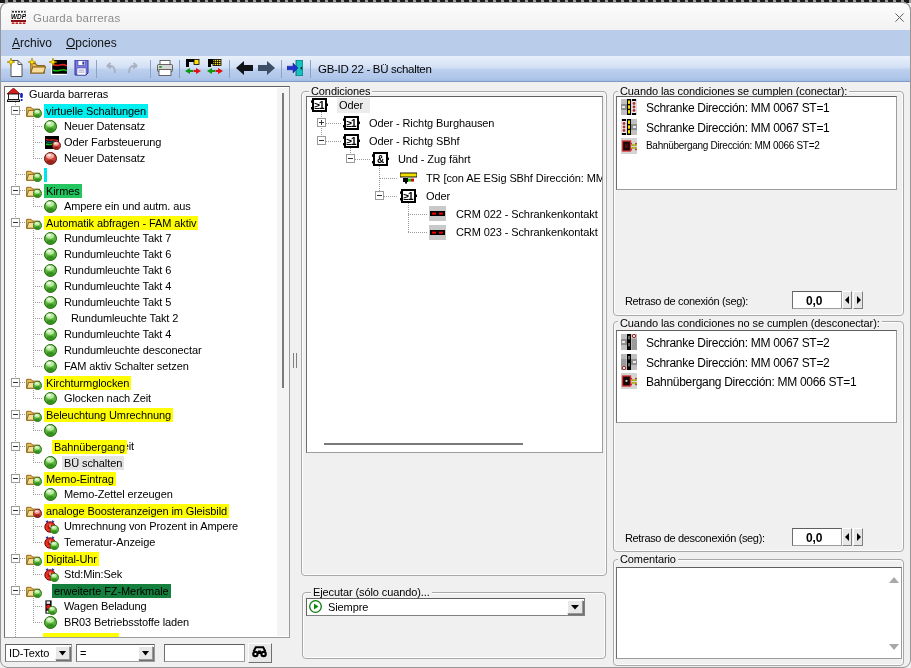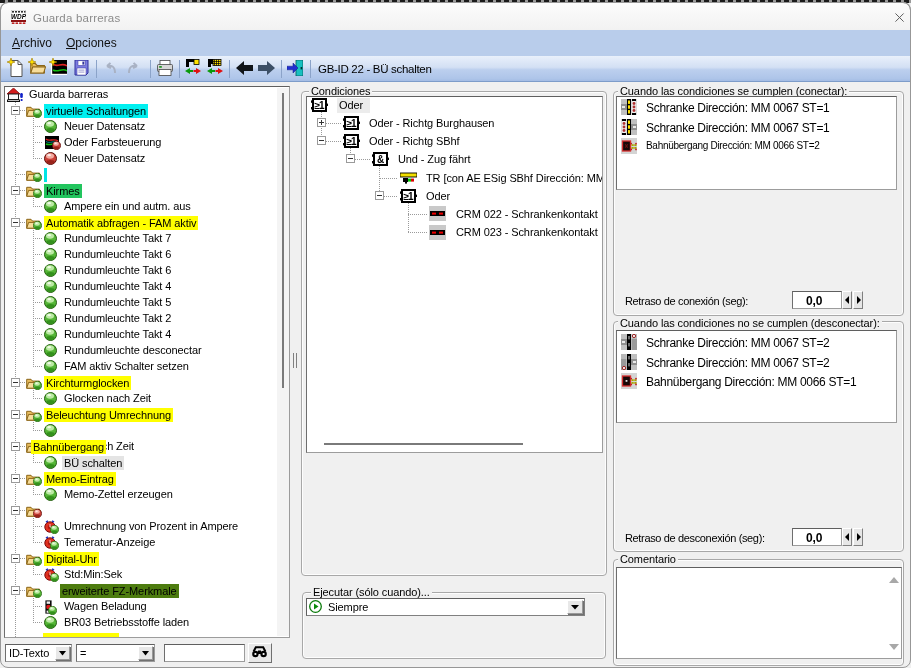--- a/index.html
+++ b/index.html
@@ -312,21 +312,21 @@
         <ellipse cx="5.2" cy="3.2" rx="1.8" ry="1.1" fill="#eefce4"></ellipse>
         <ellipse cx="6.5" cy="10" rx="4.2" ry="1.9" fill="#33901c"></ellipse>
       </svg>
 <div class="txt" style="left:64px;top:296px">Rundumleuchte Takt 5</div>
 <svg class="icon" style="left:44px;top:312.0px" width="13" height="13" viewBox="0 0 13 13">
         <circle cx="6.5" cy="6.5" r="6" fill="#55b637" stroke="#265e12" stroke-width="1"></circle>
         <ellipse cx="6" cy="4" rx="4" ry="2.8" fill="#c2ecaa" opacity="0.95"></ellipse>
         <ellipse cx="5.2" cy="3.2" rx="1.8" ry="1.1" fill="#eefce4"></ellipse>
         <ellipse cx="6.5" cy="10" rx="4.2" ry="1.9" fill="#33901c"></ellipse>
       </svg>
-<div class="txt" style="left:64px;top:312px">Rundumleuchte Takt 2</div>
+<div class="txt" style="left:71px;top:312px">Rundumleuchte Takt 2</div>
 <svg class="icon" style="left:44px;top:328.0px" width="13" height="13" viewBox="0 0 13 13">
         <circle cx="6.5" cy="6.5" r="6" fill="#55b637" stroke="#265e12" stroke-width="1"></circle>
         <ellipse cx="6" cy="4" rx="4" ry="2.8" fill="#c2ecaa" opacity="0.95"></ellipse>
         <ellipse cx="5.2" cy="3.2" rx="1.8" ry="1.1" fill="#eefce4"></ellipse>
         <ellipse cx="6.5" cy="10" rx="4.2" ry="1.9" fill="#33901c"></ellipse>
       </svg>
 <div class="txt" style="left:64px;top:328px">Rundumleuchte Takt 4</div>
 <svg class="icon" style="left:44px;top:344.0px" width="13" height="13" viewBox="0 0 13 13">
         <circle cx="6.5" cy="6.5" r="6" fill="#55b637" stroke="#265e12" stroke-width="1"></circle>
         <ellipse cx="6" cy="4" rx="4" ry="2.8" fill="#c2ecaa" opacity="0.95"></ellipse>
@@ -392,21 +392,21 @@
 <svg class="icon" style="left:26px;top:440.5px" width="15" height="12" viewBox="0 0 15 12">
         <path d="M0.7 2.3 h4.3 l1.6 1.8 h6.9 v7.1 h-12.8 z" fill="#e9bd5f" stroke="#8a6518"></path>
         <path d="M2.6 5.4 h12 l-1.9 5.8 h-12 z" fill="#f7dd9b" stroke="#8a6518"></path>
       </svg>
       <svg class="icon" style="left:33px;top:444.5px" width="9" height="9" viewBox="0 0 13 13">
         <circle cx="6.5" cy="6.5" r="6" fill="#55b637" stroke="#265e12" stroke-width="1"></circle>
         <ellipse cx="6" cy="4" rx="4" ry="2.8" fill="#c2ecaa" opacity="0.95"></ellipse>
         <ellipse cx="5.2" cy="3.2" rx="1.8" ry="1.1" fill="#eefce4"></ellipse>
         <ellipse cx="6.5" cy="10" rx="4.2" ry="1.9" fill="#33901c"></ellipse>
       </svg>
-<div class="hl" style="left:31px;top:440px;background:#ffff00">Bahnübergang</div>
+<div class="hl" style="left:52px;top:440px;background:#ffff00">Bahnübergang</div>
 <svg class="icon" style="left:44px;top:456.0px" width="13" height="13" viewBox="0 0 13 13">
         <circle cx="6.5" cy="6.5" r="6" fill="#55b637" stroke="#265e12" stroke-width="1"></circle>
         <ellipse cx="6" cy="4" rx="4" ry="2.8" fill="#c2ecaa" opacity="0.95"></ellipse>
         <ellipse cx="5.2" cy="3.2" rx="1.8" ry="1.1" fill="#eefce4"></ellipse>
         <ellipse cx="6.5" cy="10" rx="4.2" ry="1.9" fill="#33901c"></ellipse>
       </svg>
 <div class="hl" style="left:62px;top:456px;background:#e4e4e4">BÜ schalten</div>
 <div class="doth" style="left:20px;top:478px;width:6px"></div>
 <div class="exp" style="left:11px;top:474px">
         <i></i>
@@ -436,20 +436,21 @@
 <svg class="icon" style="left:26px;top:504.5px" width="15" height="12" viewBox="0 0 15 12">
         <path d="M0.7 2.3 h4.3 l1.6 1.8 h6.9 v7.1 h-12.8 z" fill="#e9bd5f" stroke="#8a6518"></path>
         <path d="M2.6 5.4 h12 l-1.9 5.8 h-12 z" fill="#f7dd9b" stroke="#8a6518"></path>
       </svg>
       <svg class="icon" style="left:33px;top:508.5px" width="9" height="9" viewBox="0 0 13 13">
         <circle cx="6.5" cy="6.5" r="6" fill="#cc4038" stroke="#5a100c" stroke-width="1"></circle>
         <ellipse cx="6" cy="4" rx="4" ry="2.8" fill="#f4b2a8" opacity="0.95"></ellipse>
         <ellipse cx="5.2" cy="3.2" rx="1.8" ry="1.1" fill="#fdeae6"></ellipse>
         <ellipse cx="6.5" cy="10" rx="4.2" ry="1.9" fill="#99231a"></ellipse>
       </svg>
+<div class="hl" style="left:44px;top:504px;background:#ffff00">analoge Boosteranzeigen im Gleisbild</div>
 <svg class="icon" style="left:44px;top:520.0px" width="13" height="13" viewBox="0 0 13 13">
         <circle cx="6" cy="7" r="5.2" fill="#e03020" stroke="#7a0a0a" stroke-width="1"></circle>
         <circle cx="6" cy="7" r="2.2" fill="#b01810"></circle>
         <path d="M2 2.2 L4 0.8 M10 2.2 L8 0.8" stroke="#2233bb" stroke-width="1.6"></path>
         <path d="M6 7 L6 4.2 M6 7 L8 8" stroke="#fff" stroke-width="0.9"></path>
       </svg>
       <svg class="icon" style="left:50px;top:525.0px" width="9" height="9" viewBox="0 0 13 13">
         <circle cx="6.5" cy="6.5" r="6" fill="#55b637" stroke="#265e12" stroke-width="1"></circle>
         <ellipse cx="6" cy="4" rx="4" ry="2.8" fill="#c2ecaa" opacity="0.95"></ellipse>
         <ellipse cx="5.2" cy="3.2" rx="1.8" ry="1.1" fill="#eefce4"></ellipse>
@@ -504,21 +505,21 @@
 <svg class="icon" style="left:26px;top:584.5px" width="15" height="12" viewBox="0 0 15 12">
         <path d="M0.7 2.3 h4.3 l1.6 1.8 h6.9 v7.1 h-12.8 z" fill="#e9bd5f" stroke="#8a6518"></path>
         <path d="M2.6 5.4 h12 l-1.9 5.8 h-12 z" fill="#f7dd9b" stroke="#8a6518"></path>
       </svg>
       <svg class="icon" style="left:33px;top:588.5px" width="9" height="9" viewBox="0 0 13 13">
         <circle cx="6.5" cy="6.5" r="6" fill="#55b637" stroke="#265e12" stroke-width="1"></circle>
         <ellipse cx="6" cy="4" rx="4" ry="2.8" fill="#c2ecaa" opacity="0.95"></ellipse>
         <ellipse cx="5.2" cy="3.2" rx="1.8" ry="1.1" fill="#eefce4"></ellipse>
         <ellipse cx="6.5" cy="10" rx="4.2" ry="1.9" fill="#33901c"></ellipse>
       </svg>
-<div class="hl" style="left:60px;top:584px;background:#4d7c0f">erweiterte FZ-Merkmale</div>
+<div class="hl" style="left:52px;top:584px;background:#15803d">erweiterte FZ-Merkmale</div>
 <svg class="icon" style="left:44px;top:599.5px" width="9" height="14" viewBox="0 0 9 14">
         <rect x="1" y="0" width="7" height="14" fill="#0a0a0a" stroke="#fff" stroke-width="0.8"></rect>
         <rect x="2.6" y="1.4" width="3.4" height="2.4" fill="#f0f0f0"></rect>
         <circle cx="4.4" cy="7" r="2.2" fill="#e01818"></circle>
         <rect x="2.6" y="10.6" width="3.4" height="2.2" fill="#f0f0f0"></rect>
       </svg>
       <svg class="icon" style="left:48px;top:605.5px" width="9" height="9" viewBox="0 0 13 13">
         <circle cx="6.5" cy="6.5" r="6" fill="#55b637" stroke="#265e12" stroke-width="1"></circle>
         <ellipse cx="6" cy="4" rx="4" ry="2.8" fill="#c2ecaa" opacity="0.95"></ellipse>
         <ellipse cx="5.2" cy="3.2" rx="1.8" ry="1.1" fill="#eefce4"></ellipse>

